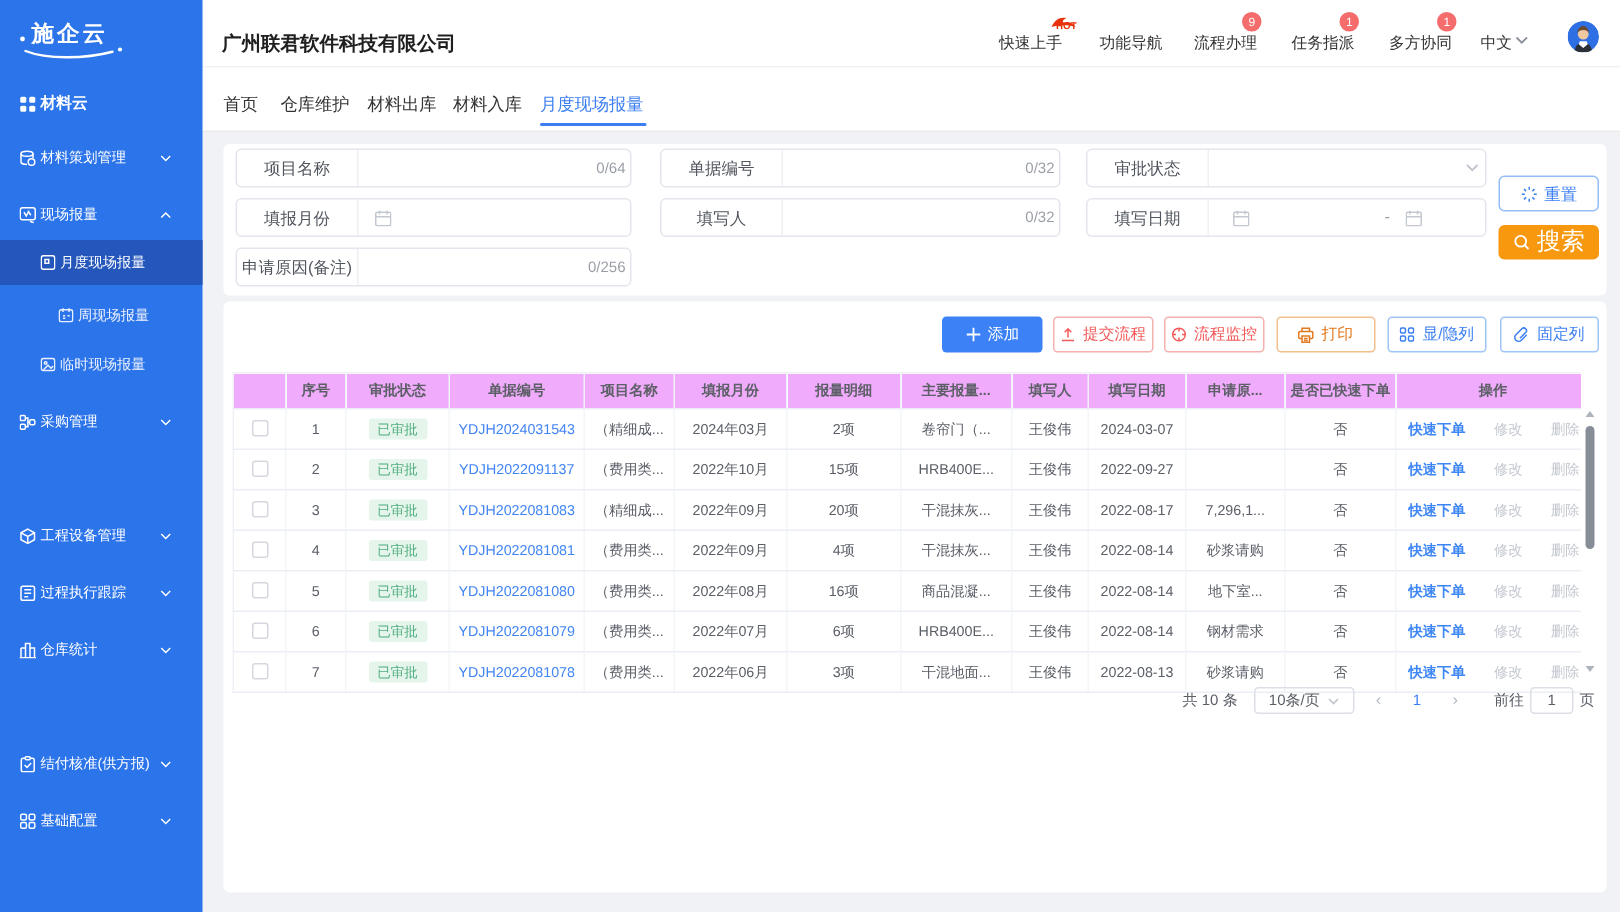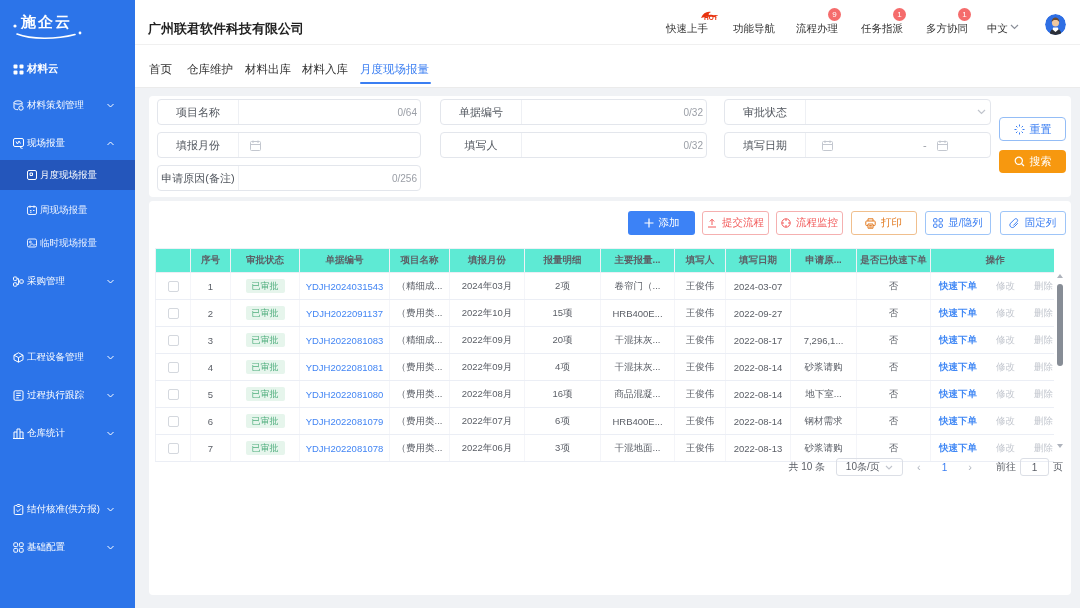--- a/index.html
+++ b/index.html
@@ -31,33 +31,33 @@
 .tb.act{color:#3a7ef2;}
 .tbline{position:absolute;left:225px;top:37px;width:71px;height:2px;background:#3a7ef2;border-radius:1px;}
 
 
 .fcard{position:absolute;left:149px;top:96px;width:922px;height:101px;background:#fff;border-radius:4px;}
 .fld{position:absolute;height:26px;border:1px solid #e3e6ec;border-radius:4px;background:#fff;display:flex;align-items:center;font-size:11px;color:#51565e;}
 .fld .lab{width:81px;flex:0 0 81px;text-align:center;border-right:1px solid #eef0f4;height:100%;display:flex;align-items:center;justify-content:center;}
 .fld .cnt{margin-left:auto;padding-right:3px;color:#9a9ea6;font-size:10px;text-align:center;}
 .calic{margin-left:11px;display:flex;}
 .btn-reset{position:absolute;left:850px;top:21px;width:67px;height:24px;border:1px solid #94bdf6;border-radius:4px;background:#fff;color:#3a7ef2;font-size:11px;display:flex;align-items:center;justify-content:center;}
-.btn-search{position:absolute;left:850px;top:54px;width:67px;height:23px;border-radius:4px;background:#f7980f;color:#fff;font-size:11px;display:flex;align-items:center;justify-content:center;}
+.btn-search{position:absolute;left:850px;top:54px;width:67px;height:23px;border-radius:4px;background:#f7980f;color:#fff;font-size:16px;display:flex;align-items:center;justify-content:center;}
 
 
 .tcard{position:absolute;left:149px;top:201px;width:922px;height:394px;background:#fff;border-radius:4px;}
 .tbtn{position:absolute;top:10px;height:24px;border-radius:3px;font-size:10.5px;display:flex;align-items:center;justify-content:center;background:#fff;}
 .tbtn .ig{margin-right:5px;display:flex;}
 .bblue{background:#3c82f6;color:#fff;}
 .bred{border:1px solid #f5b0b0;color:#f25a5a;}
 .borg{border:1px solid #f0bf8d;color:#e2791e;}
 .bbl2{border:1px solid #9ec5f8;color:#3a7ef2;}
 
 table{border-collapse:collapse;table-layout:fixed;position:absolute;left:6px;top:47px;width:898px;font-size:9.5px;}
-th{background:#5eead4;color:#5c6066;font-weight:bold;height:24px;border-bottom:1px solid #ebeef5;border-top:1px solid #eff1f6;border-right:1px solid #eff1f6;font-size:9.5px;white-space:nowrap;overflow:hidden;padding:0 2px;}
+th{background:#f0abfc;color:#5c6066;font-weight:bold;height:24px;border-bottom:1px solid #ebeef5;border-top:1px solid #eff1f6;border-right:1px solid #eff1f6;font-size:9.5px;white-space:nowrap;overflow:hidden;padding:0 2px;}
 td{height:27px;border-bottom:1px solid #ebeef5;border-right:1px solid #f4f5f9;color:#5a5e66;text-align:center;white-space:nowrap;overflow:hidden;padding:0 2px;}
 th:last-child,td:last-child{border-right:none;padding-left:8px;}
 th:first-child,td:first-child{border-left:1px solid #eff1f6;}
 .cbx{width:11px;height:11px;border:1px solid #d4d8de;border-radius:2px;display:inline-block;background:#fff;vertical-align:middle;}
 .tag{display:inline-block;background:#e6f5ec;color:#4fae7d;border-radius:2px;font-size:9px;padding:0 6px;line-height:14px;height:14px;}
 .lnk{color:#4285f4;}
 .op1{color:#3f87f5;font-weight:bold;}
 .op2{color:#c3c7cf;margin-left:19px;}
 
 .vsb-up{position:absolute;left:908px;top:73px;width:0;height:0;border:3.5px solid transparent;border-bottom:4.5px solid #aeb3bc;border-top:none;}
@@ -122,21 +122,21 @@
     </div>
   <div class="m2 sel" style="top:160px;">
       <span class="ic">
         <svg width="10" height="10" viewBox="0 0 10 10" fill="none" stroke="#fff">
           <rect x="0.5" y="0.5" width="9" height="9" rx="1.5"></rect>
           <path d="M3 3 h2.5 v2.5 h-2.5 z M6.5 6.5 h.01"></path>
         </svg>
       </span>
       <span class="tx">月度现场报量</span>
     </div>
-  <div class="m2" style="top:195px;">
+  <div class="m2" style="top:195px;margin-left:12px;">
       <span class="ic">
         <svg width="10" height="10" viewBox="0 0 10 10" fill="none" stroke="#e8efff">
           <rect x="0.5" y="1.5" width="9" height="8" rx="1.5"></rect>
           <path d="M3 0.5 V3 M7 0.5 V3 M3 5.5 h1.5 M3 7.2 h1.5 M6 5.5 h1.5"></path>
         </svg>
       </span>
       <span class="tx">周现场报量</span>
     </div>
   <div class="m2" style="top:228px;">
       <span class="ic">

